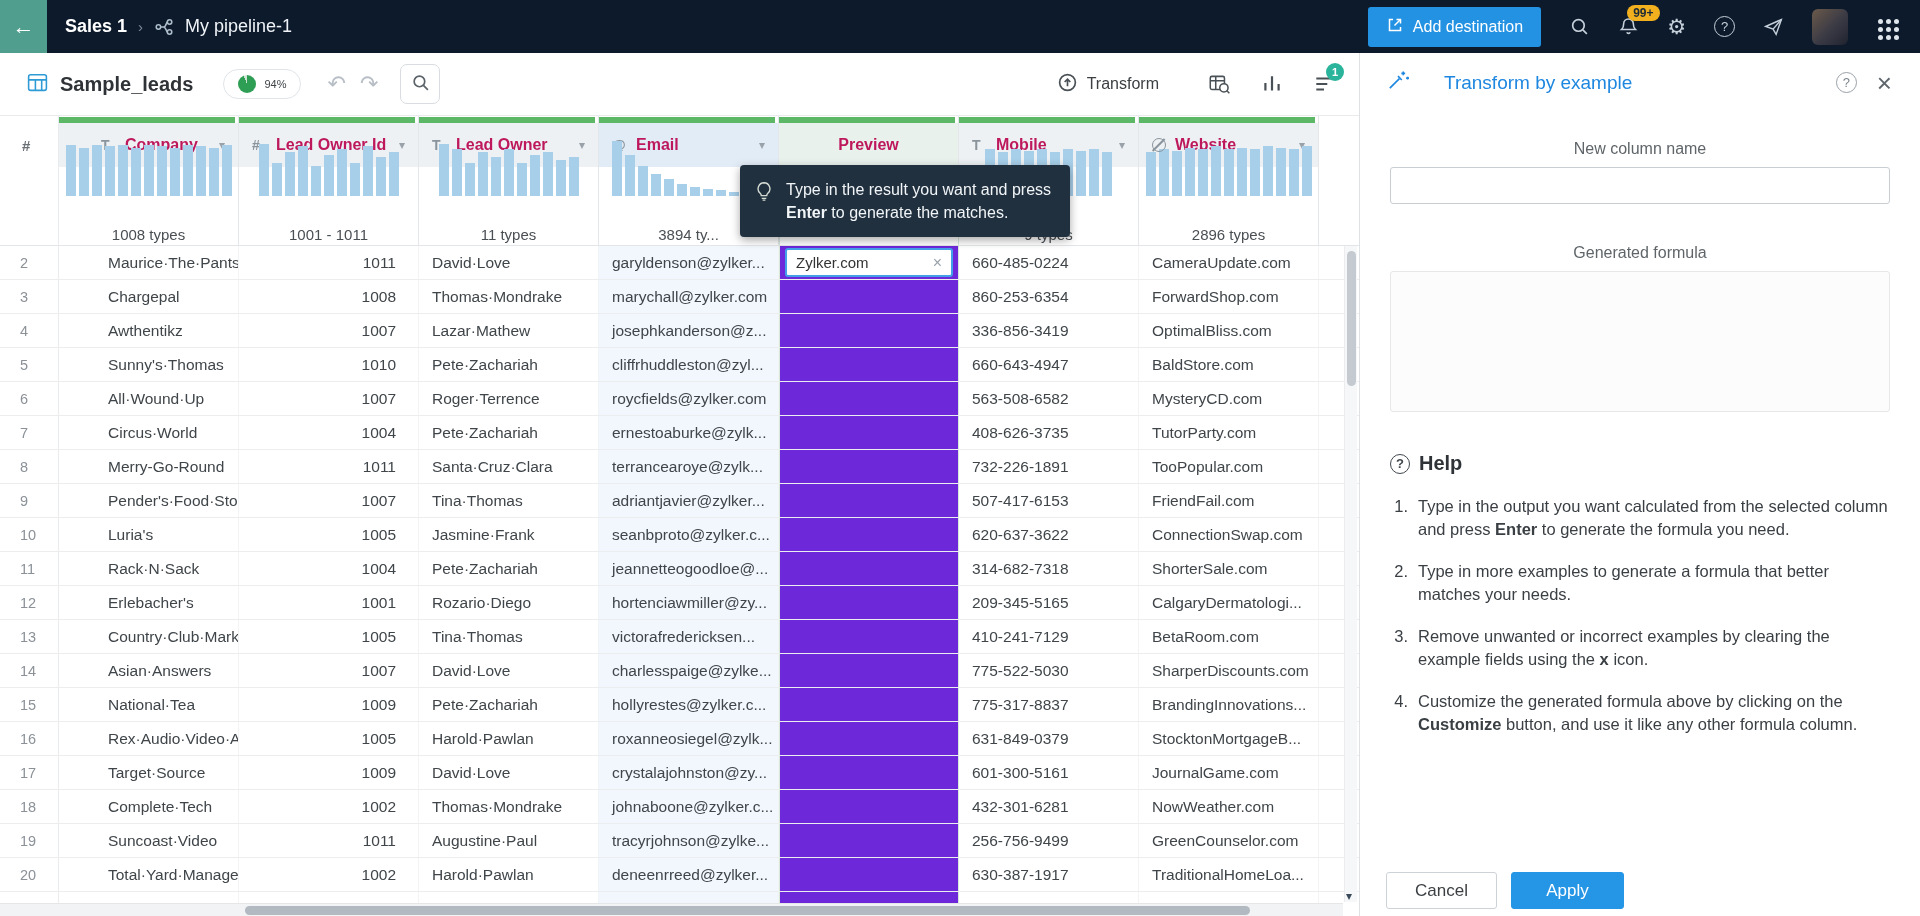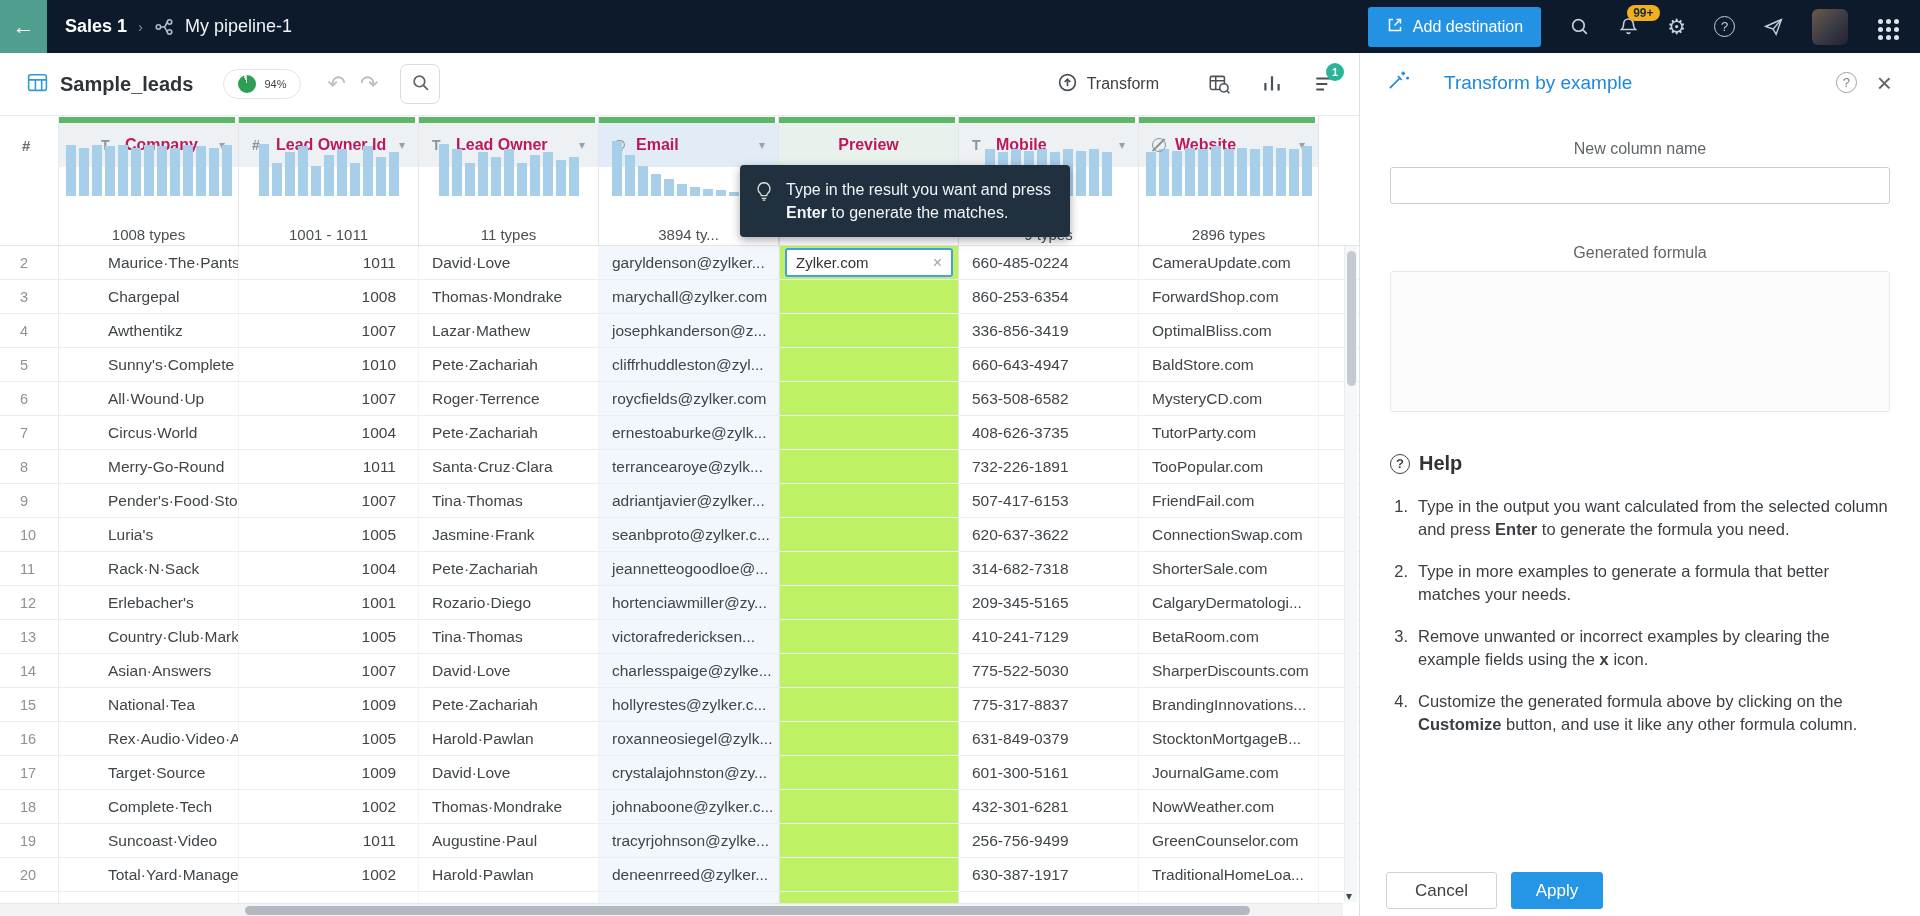--- a/index.html
+++ b/index.html
@@ -68,21 +68,21 @@
   .num-th .th-main { background:#fff; padding-left:22px; }
   .num-hash { color:#6a7075; font-weight:bold; font-size:15px; }
 
   .grid-body { height:658px; overflow:hidden; }
   .tr { display:grid; grid-template-columns:59px repeat(7,180px); height:34px; border-bottom:1px solid #ebedef; background:#fff; }
   .td { font-size:15.5px; color:#3f4549; display:flex; align-items:center; padding:0 13px; white-space:nowrap; overflow:hidden; border-right:1px solid #f1f3f4; }
   .td.num { color:#8b9197; font-size:14.5px; padding-left:20px; border-right:1px solid #e9ecee; }
   .td.c0 { padding-left:49px; }
   .td.c1 { justify-content:flex-end; padding-right:22px; }
   .td.email { background:#f1f7fd; }
-  .td.preview { background:#bef264; border-left:1px solid #d8e9dc; border-right:1px solid #d8e9dc; padding:0 5px; }
+  .td.preview { background:#6d28d9; border-left:1px solid #d8e9dc; border-right:1px solid #d8e9dc; padding:0 5px; }
   .preview-input { width:100%; height:29px; border:2px solid #43a0e8; border-radius:3px; background:#fff; display:flex; align-items:center; padding:0 9px; font-size:15px; color:#333; }
   .clear-x { margin-left:auto; color:#9aa2a9; font-size:16px; cursor:pointer; }
 
   
   .tooltip { position:absolute; left:740px; top:112px; width:330px; background:#20303f; color:#f2f5f7; border-radius:4px; padding:13px 15px 13px 13px; display:flex; gap:11px; font-size:16px; line-height:1.45; box-shadow:0 3px 10px rgba(0,0,0,0.35); z-index:6; }
   .tooltip b { font-weight:bold; }
   .bulb { flex:0 0 auto; margin-top:2px; }
 
   
   .vscroll { position:absolute; top:130px; right:2px; bottom:14px; width:13px; background:#f6f7f8; border-left:1px solid #ececee; }
@@ -105,21 +105,21 @@
   .help-head { display:flex; align-items:center; gap:9px; margin-top:40px; }
   .help-circ-dark { width:20px; height:20px; border:1.7px solid #41474c; border-radius:50%; color:#41474c; font-size:13px; font-weight:bold; display:flex; align-items:center; justify-content:center; }
   .help-title { font-size:20px; font-weight:bold; color:#2f3337; }
   .help-list { margin-top:20px; }
   .help-item { display:flex; gap:10px; margin-bottom:18px; font-size:16.5px; color:#3a3f44; line-height:1.42; }
   .hi-num { flex:0 0 18px; text-align:right; }
   .hi-text b { font-weight:bold; }
   .p-footer { position:absolute; left:26px; bottom:7px; display:flex; gap:14px; }
   .btn { height:37px; border-radius:3px; font-size:17px; display:flex; align-items:center; justify-content:center; cursor:pointer; font-family:"Liberation Sans", sans-serif; }
   .btn-cancel { width:111px; background:#fff; border:1px solid #cdd2d6; color:#3c4043; }
-  .btn-apply { width:92px; background:#2595e5; border:1px solid #2595e5; color:#fff; }
+  .btn-apply { width:113px; background:#2595e5; border:1px solid #2595e5; color:#fff; }
 </style>
 </head>
 <body>
 
 <div class="app">
 
   <header class="topbar">
     <div class="back-btn">
         <span>←</span>
       </div>
@@ -436,21 +436,21 @@
               <div class="td c0">Awthentikz</div>
               <div class="td c1">1007</div>
               <div class="td c2">Lazar·Mathew</div>
               <div class="td c3 email">josephkanderson@z...</div>
               <div class="td c4 preview"></div>
               <div class="td c5">336-856-3419</div>
               <div class="td c6">OptimalBliss.com</div>
             </div>
             <div class="tr">
               <div class="td num">5</div>
-              <div class="td c0">Sunny's·Complete</div>
+              <div class="td c0">Sunny's·Thomas</div>
               <div class="td c1">1010</div>
               <div class="td c2">Pete·Zachariah</div>
               <div class="td c3 email">cliffrhuddleston@zyl...</div>
               <div class="td c4 preview"></div>
               <div class="td c5">660-643-4947</div>
               <div class="td c6">BaldStore.com</div>
             </div>
             <div class="tr">
               <div class="td num">6</div>
               <div class="td c0">All·Wound·Up</div>

